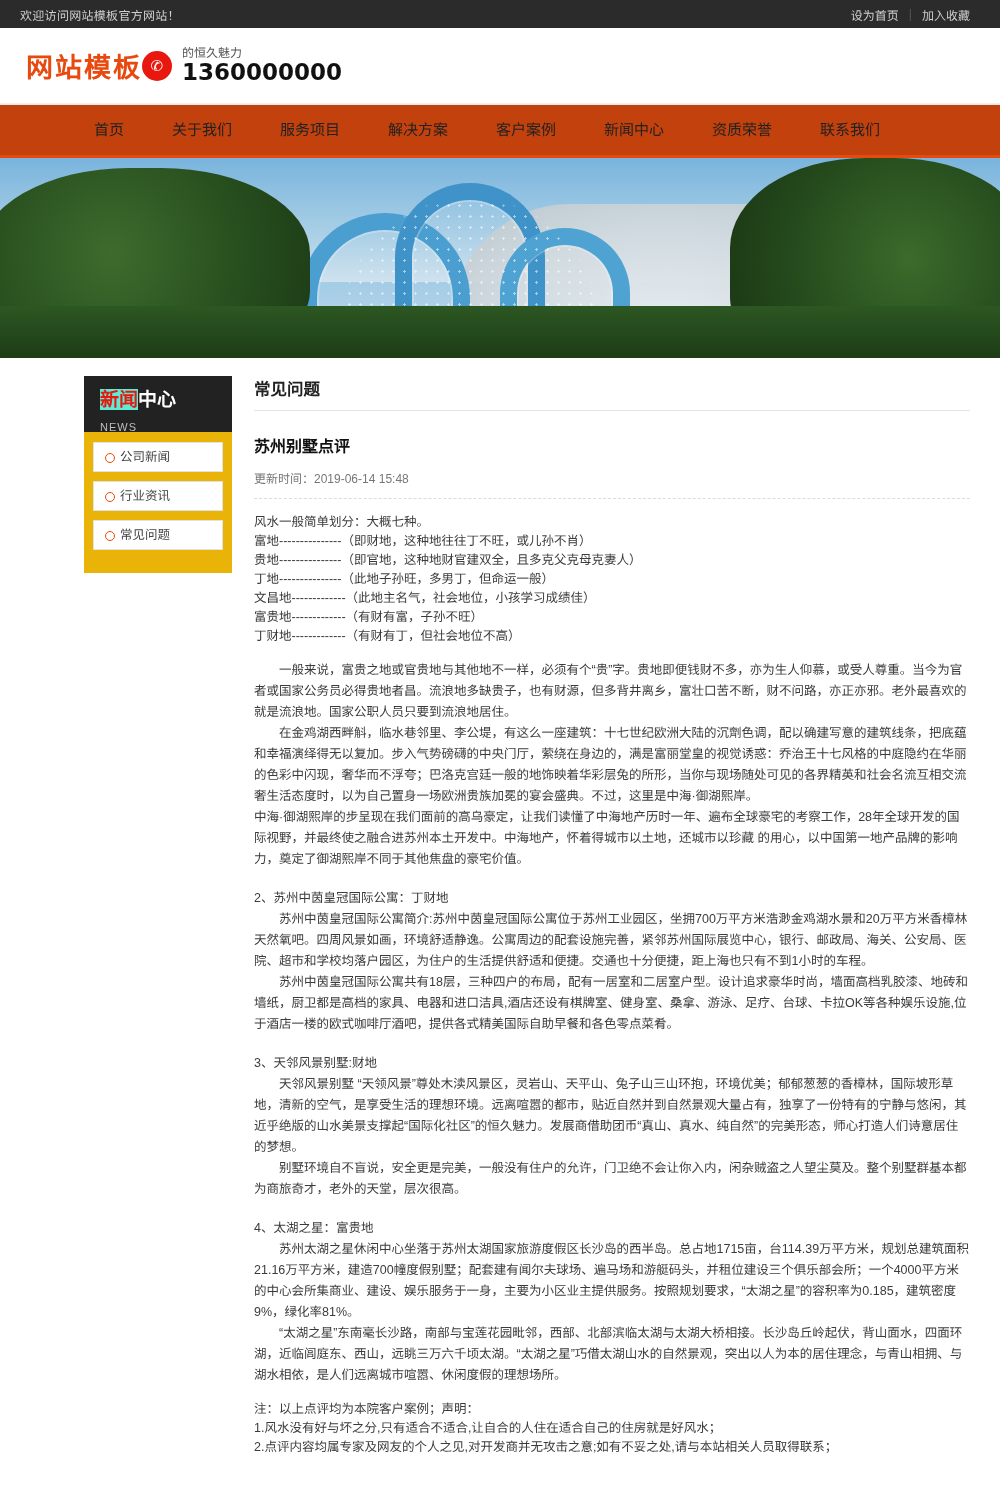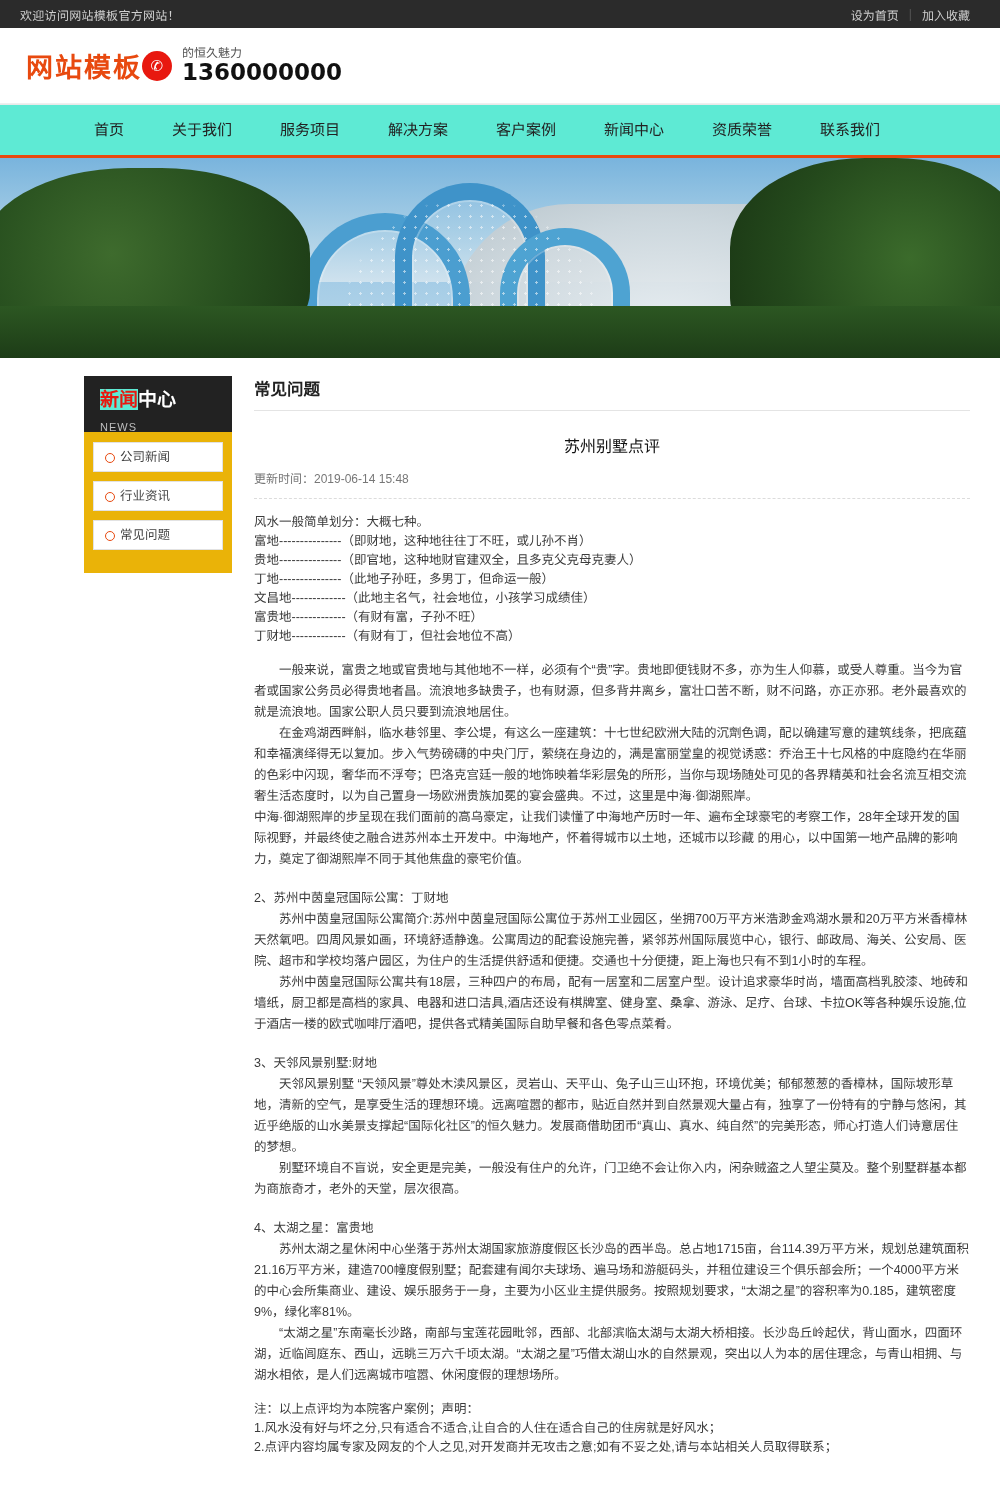--- a/index.html
+++ b/index.html
@@ -54,21 +54,21 @@
   }
   .hotline .txt .label { font-size: 12px; color: #555; line-height: 14px; }
   .hotline .txt .num {
     font-size: 23px; font-weight: bold; color: #111; line-height: 25px;
     font-family: "DejaVu Sans", sans-serif;
   }
 
   
   .nav {
     height: 54px;
-    background: #5eead4;
+    background: #c2410c;
     border-top: 1px solid #e9e9e9;
     border-bottom: 3px solid #e8490f;
     display: flex;
     align-items: center;
     padding-left: 70px;
   }
   .nav a {
     font-size: 15px;
     color: #222;
     text-decoration: none;
@@ -171,23 +171,23 @@
 
   .main { flex: 1; min-width: 0; }
   .main-title {
     font-size: 16.5px;
     font-weight: bold;
     color: #222;
     padding-bottom: 10px;
     border-bottom: 1px solid #e4e4e4;
   }
   .art-title {
-    text-align: center;
+    text-align: left;
     font-size: 16px;
-    font-weight: normal;
+    font-weight: bold;
     color: #111;
     margin-top: 22px;
   }
   .art-meta {
     text-align: left;
     font-size: 12px;
     color: #777;
     margin-top: 12px;
     padding-bottom: 12px;
     border-bottom: 1px dashed #dcdcdc;

